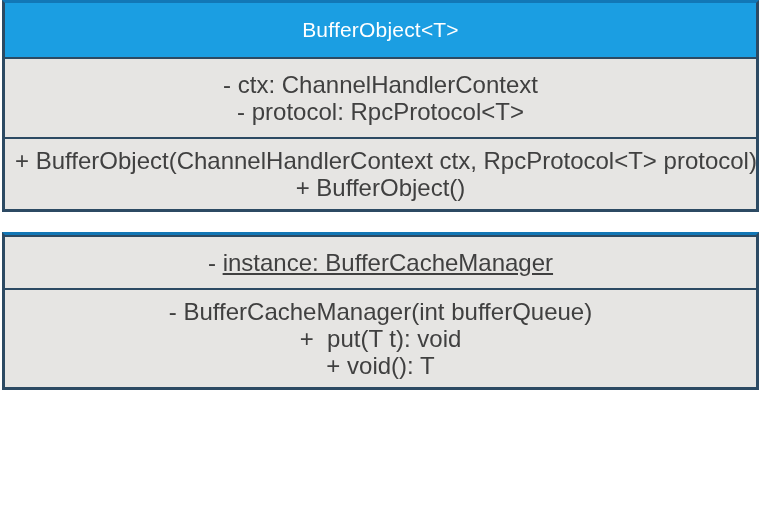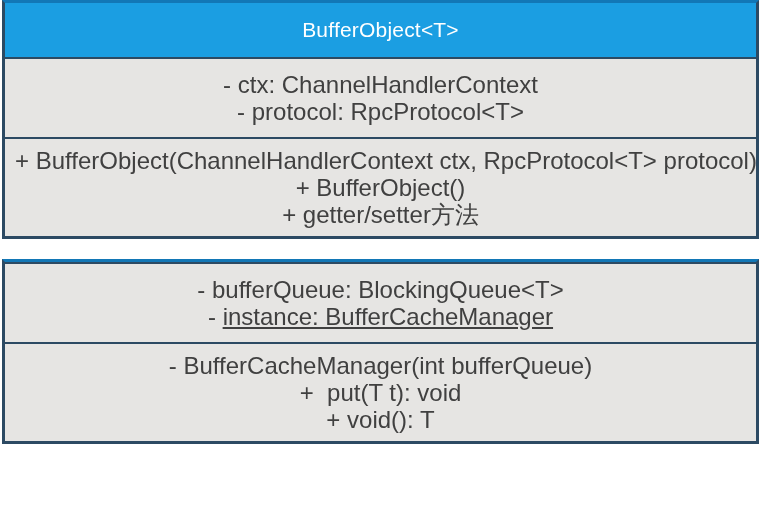--- a/index.html
+++ b/index.html
@@ -68,27 +68,25 @@
     <header class="uml-header">
       <span>BufferObject&lt;T&gt;</span>
     </header>
     <section class="uml-section attrs">
       <div class="member"><span class="prefix">- </span><span class="label">ctx: ChannelHandlerContext</span></div>
       <div class="member"><span class="prefix">- </span><span class="label">protocol: RpcProtocol&lt;T&gt;</span></div>
     </section>
     <section class="uml-section methods">
       <div class="member"><span class="prefix">+ </span><span class="label">BufferObject(ChannelHandlerContext ctx, RpcProtocol&lt;T&gt; protocol)</span></div>
       <div class="member"><span class="prefix">+ </span><span class="label">BufferObject()</span></div>
-      <div class="member"><span class="prefix">+ </span><span class="label">getter/setter方法</span></div>
     </section>
   </article>
 
   <article class="uml-box">
     <section class="uml-section attrs">
-      <div class="member"><span class="prefix">- </span><span class="label">bufferQueue: BlockingQueue&lt;T&gt;</span></div>
       <div class="member"><span class="prefix">- </span><span class="label u">instance: BufferCacheManager</span></div>
     </section>
     <section class="uml-section methods">
       <div class="member"><span class="prefix">- </span><span class="label">BufferCacheManager(int bufferQueue)</span></div>
       <div class="member"><span class="prefix">+  </span><span class="label">put(T t): void</span></div>
       <div class="member"><span class="prefix">+ </span><span class="label">void(): T</span></div>
     </section>
   </article>
 
 </div>

